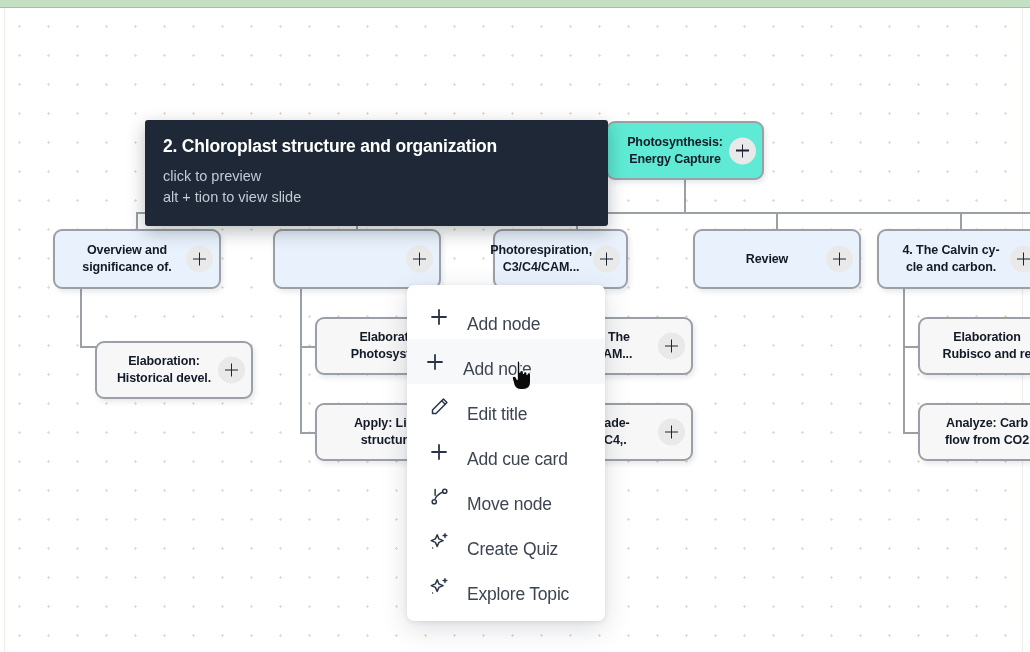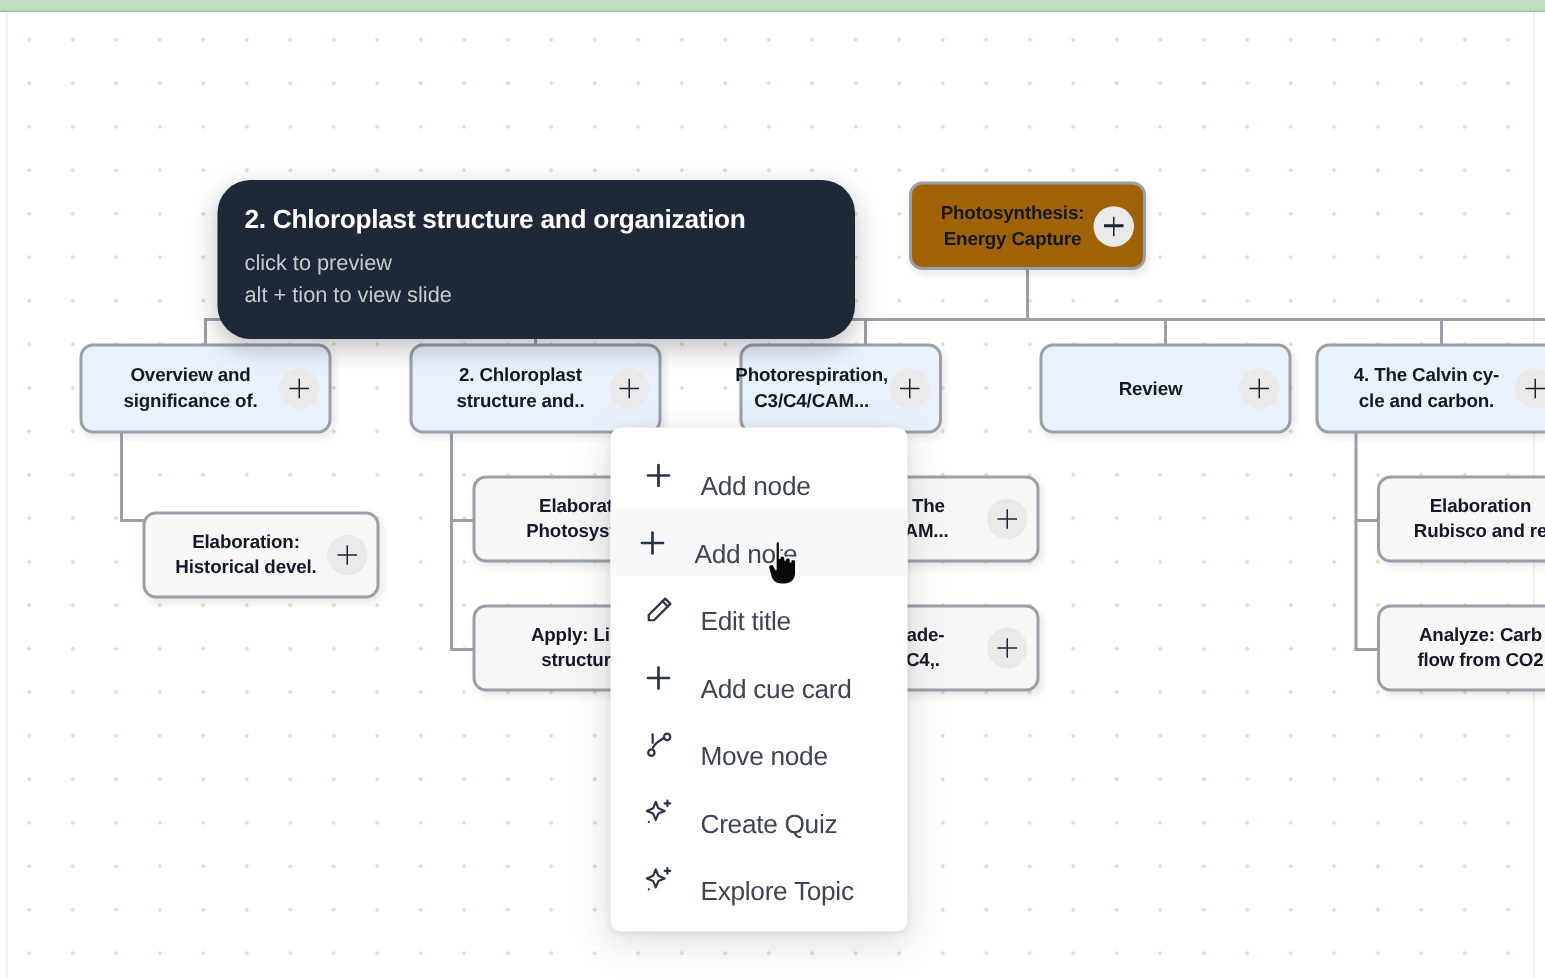--- a/index.html
+++ b/index.html
@@ -69,21 +69,21 @@
     font-size: 12.5px;
     font-weight: bold;
     color: #131a27;
     text-align: center;
     line-height: 1.33;
     letter-spacing: -0.1px;
     white-space: pre-line;
   }
   .node.blue { background: #e9f2fc; }
   .node.gray { background: #f7f7f7; }
-  .node.white { background: #a16207; }
+  .node.white { background: #5eead4; }
 
   .plus-btn {
     position: absolute;
     right: 6px; top: 50%;
     transform: translateY(-50%);
     width: 27px; height: 27px;
     border-radius: 50%;
     background: #e9e9ea;
     display: flex; align-items: center; justify-content: center;
     z-index: 12;
@@ -92,24 +92,24 @@
   .plus-btn::before, .plus-btn::after {
     content: ""; position: absolute; background: #1d2430;
   }
   .plus-btn::before { width: 13px; height: 1.8px; }
   .plus-btn::after  { width: 1.8px; height: 13px; }
 
   
   .tooltip {
     position: absolute;
     left: 145px; top: 120px;
-    width: 425px;
+    width: 463px;
     box-sizing: border-box;
     background: #1e2836;
-    border-radius: 22px;
+    border-radius: 3px;
     padding: 16px 18px 18px 18px;
     z-index: 40;
     box-shadow: 0 6px 18px rgba(10,18,30,0.28);
   }
   .tooltip .tt-title {
     color: #ffffff;
     font-size: 17.5px;
     font-weight: bold;
     letter-spacing: -0.2px;
     margin-bottom: 9px;
@@ -205,22 +205,20 @@
     <span class="plus-btn"></span>
   </div>
 
   <div class="node blue" style="left:53px; top:229px; width:168px; height:60px;">
     <span class="label">Overview and
 significance of.</span>
     <span class="plus-btn"></span>
   </div>
 
   <div class="node blue" style="left:273px; top:229px; width:168px; height:60px;">
-    <span class="label">2. Chloroplast
-structure and..</span>
     <span class="plus-btn"></span>
   </div>
 
   <div class="node blue" style="left:493px; top:229px; width:135px; height:60px;justify-content:flex-end;">
     <span class="label">Photorespiration,
 C3/C4/CAM...</span>
     <span class="plus-btn"></span>
   </div>
 
   <div class="node blue" style="left:693px; top:229px; width:168px; height:60px;">

